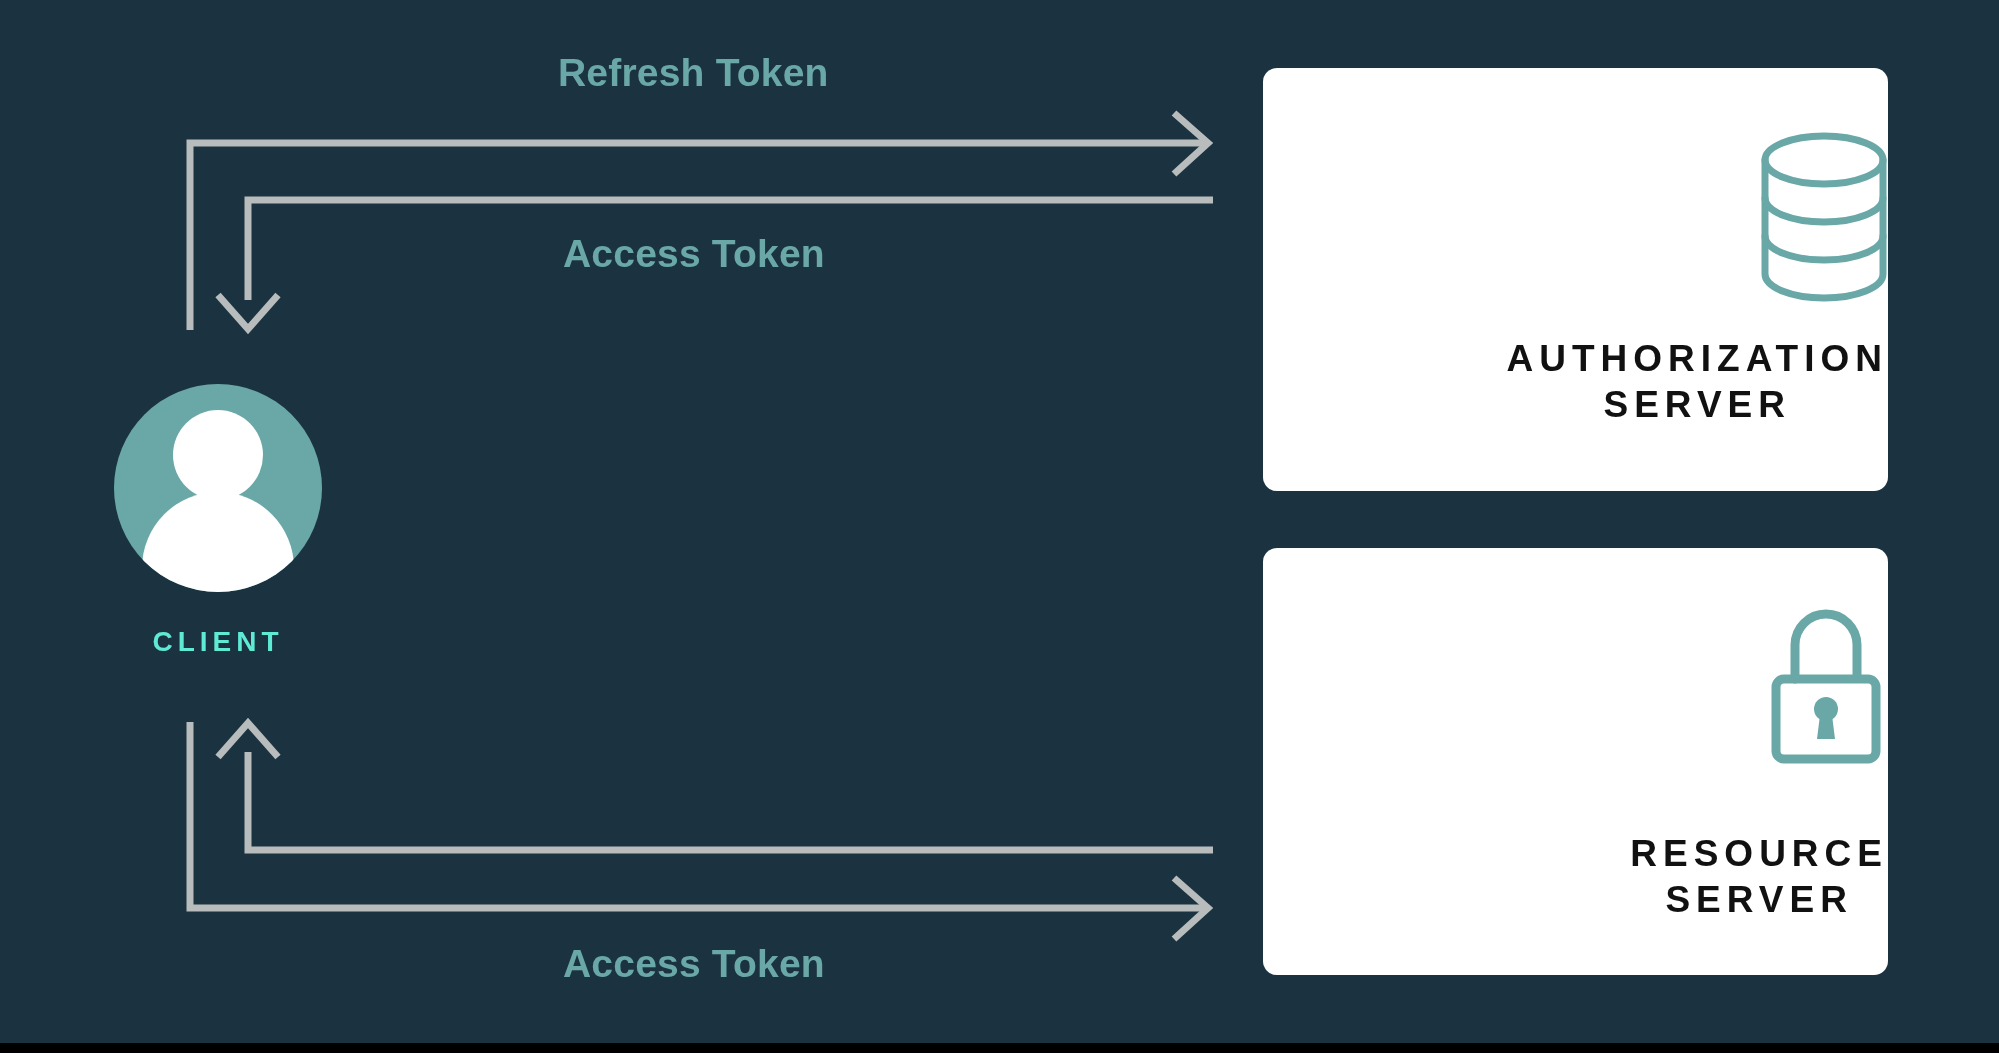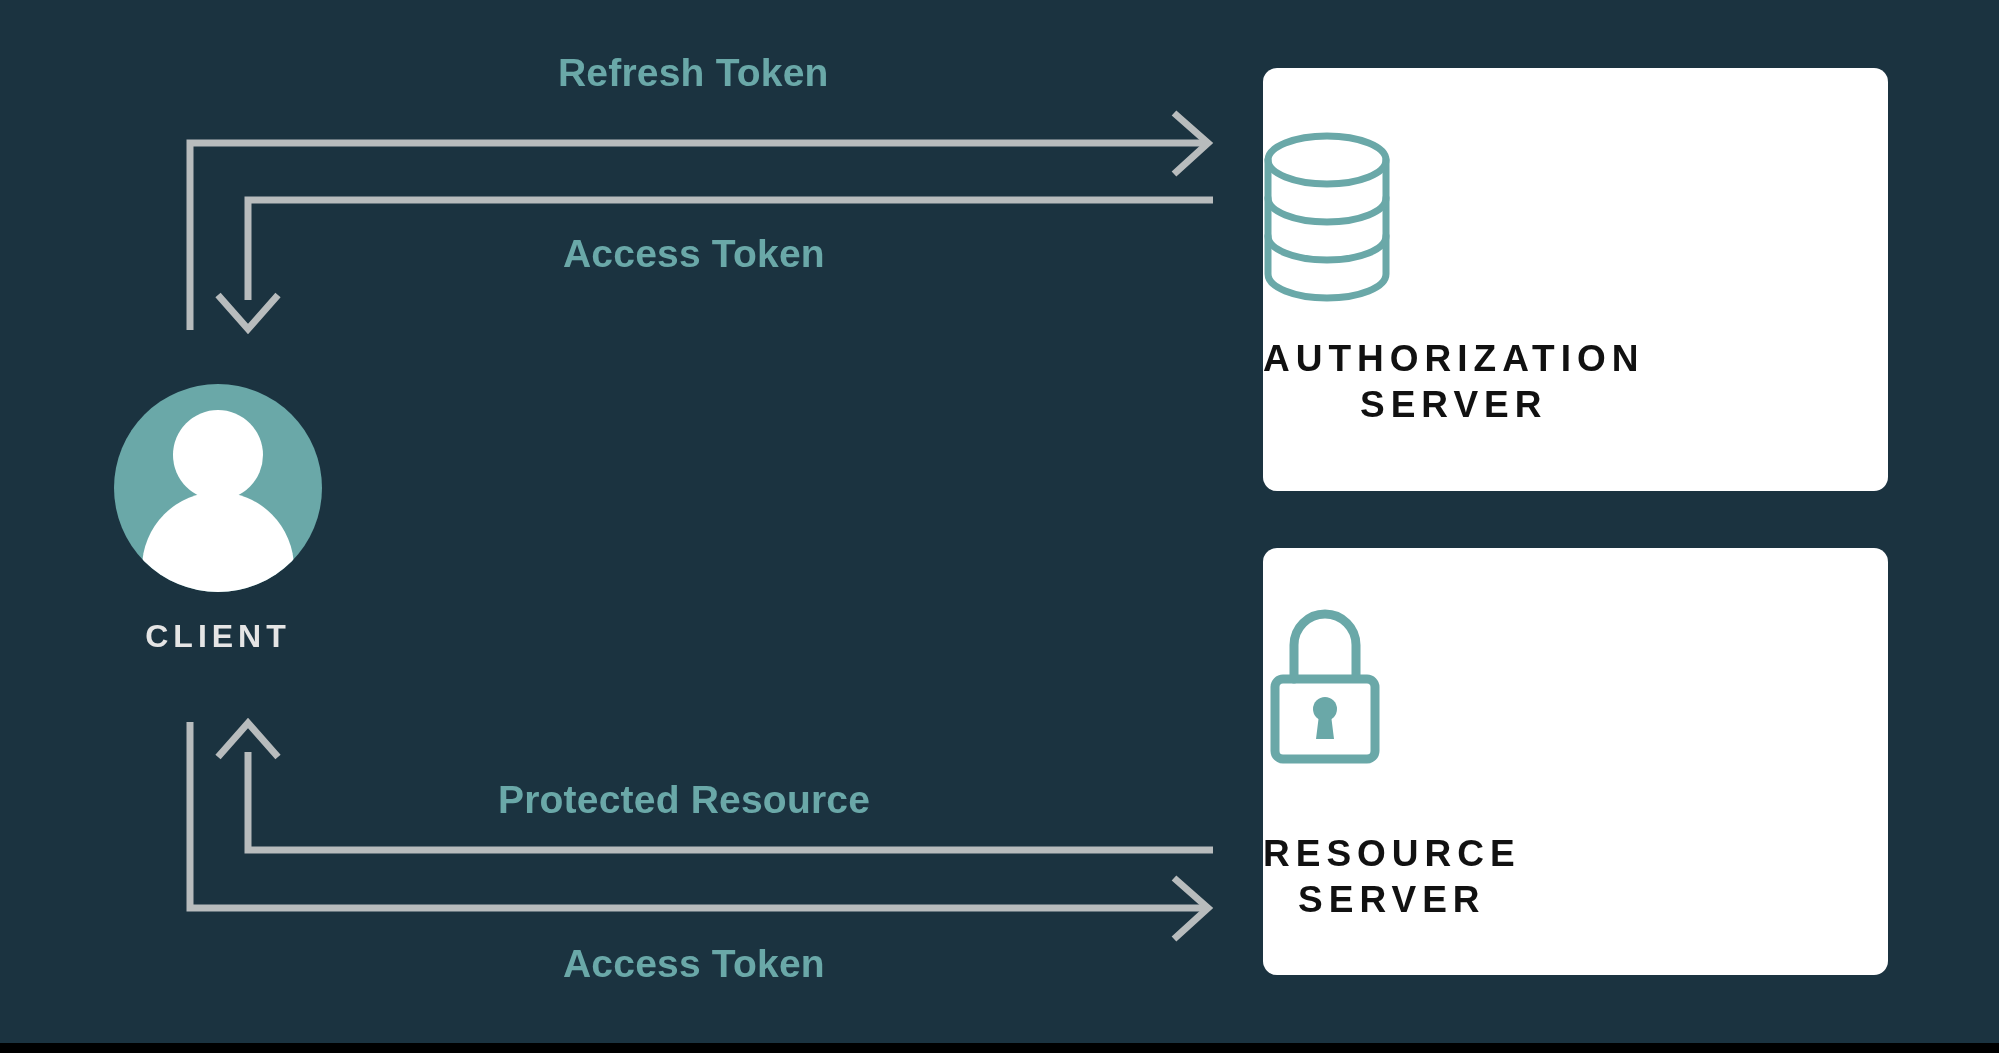--- a/index.html
+++ b/index.html
@@ -81,37 +81,37 @@
     position: absolute;
     left: 50%;
     top: 108px;
     transform: translateX(-50%);
     width: 152px;
     height: 160px;
     border-radius: 76px 76px 0 0;
     background: #ffffff;
   }
   #client-label {
-    margin-top: 28px;
+    margin-top: 36px;
     text-align: center;
-    color: #e5e5e5;
-    font-size: 32px;
+    color: #5eead4;
+    font-size: 28px;
     font-weight: bold;
     letter-spacing: 5px;
     line-height: 1;
   }
 
   
   .server-card {
     position: absolute;
     background: #ffffff;
     border-radius: 14px;
     display: flex;
     flex-direction: column;
-    align-items: flex-start;
+    align-items: flex-end;
     justify-content: center;
   }
   #card-authorization {
     left: 1263px;
     top: 68px;
     width: 625px;
     height: 423px;
   }
   #card-resource {
     left: 1263px;
@@ -157,21 +157,20 @@
       <path d="M 190 722 L 190 908 L 1205 908"></path>
       <polyline points="1174,878 1208,908 1174,939"></polyline>
 
     </g>
   </svg>
 
   <div class="flow-label" style="left:558px; top:53px;">Refresh Token</div>
 
   <div class="flow-label" style="left:563px; top:234px;">Access Token</div>
 
-  <div class="flow-label" style="left:498px; top:780px;">Protected Resource</div>
 
   <div class="flow-label" style="left:563px; top:944px;">Access Token</div>
 
   <div id="client-group">
     <div id="client-avatar">
       <div class="head"></div>
       <div class="body"></div>
     </div>
     <div id="client-label">CLIENT</div>
   </div>

